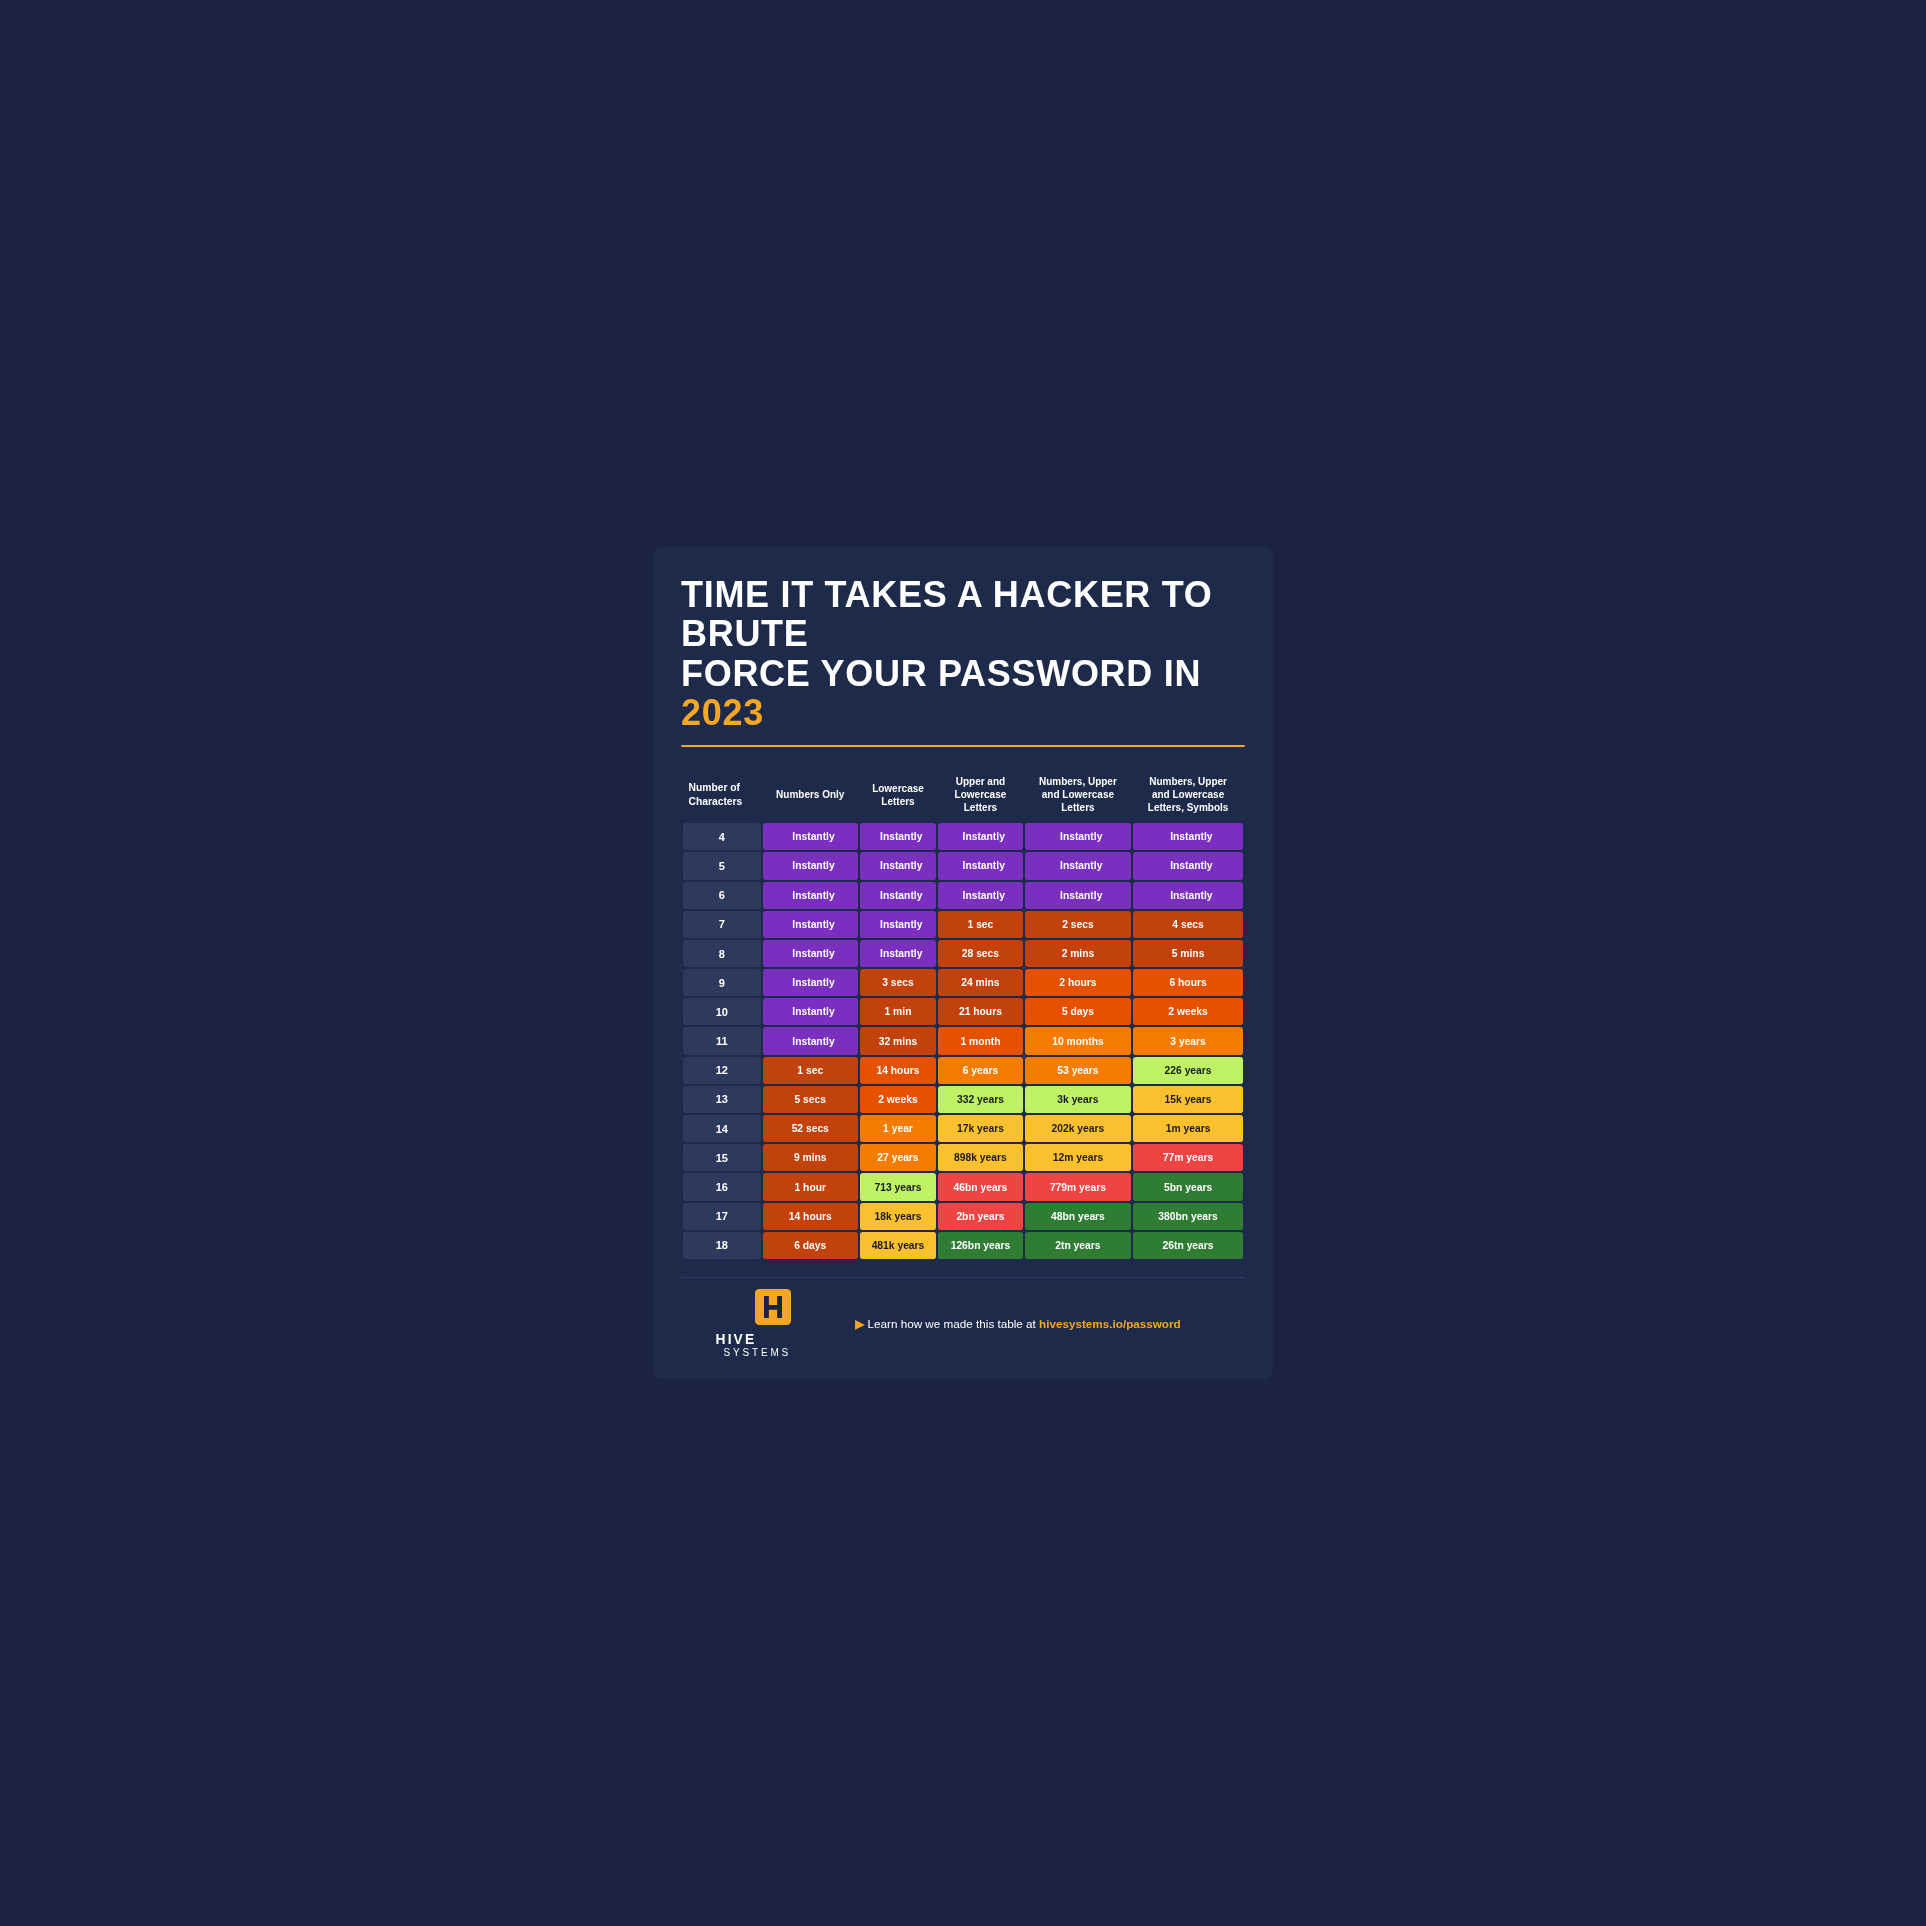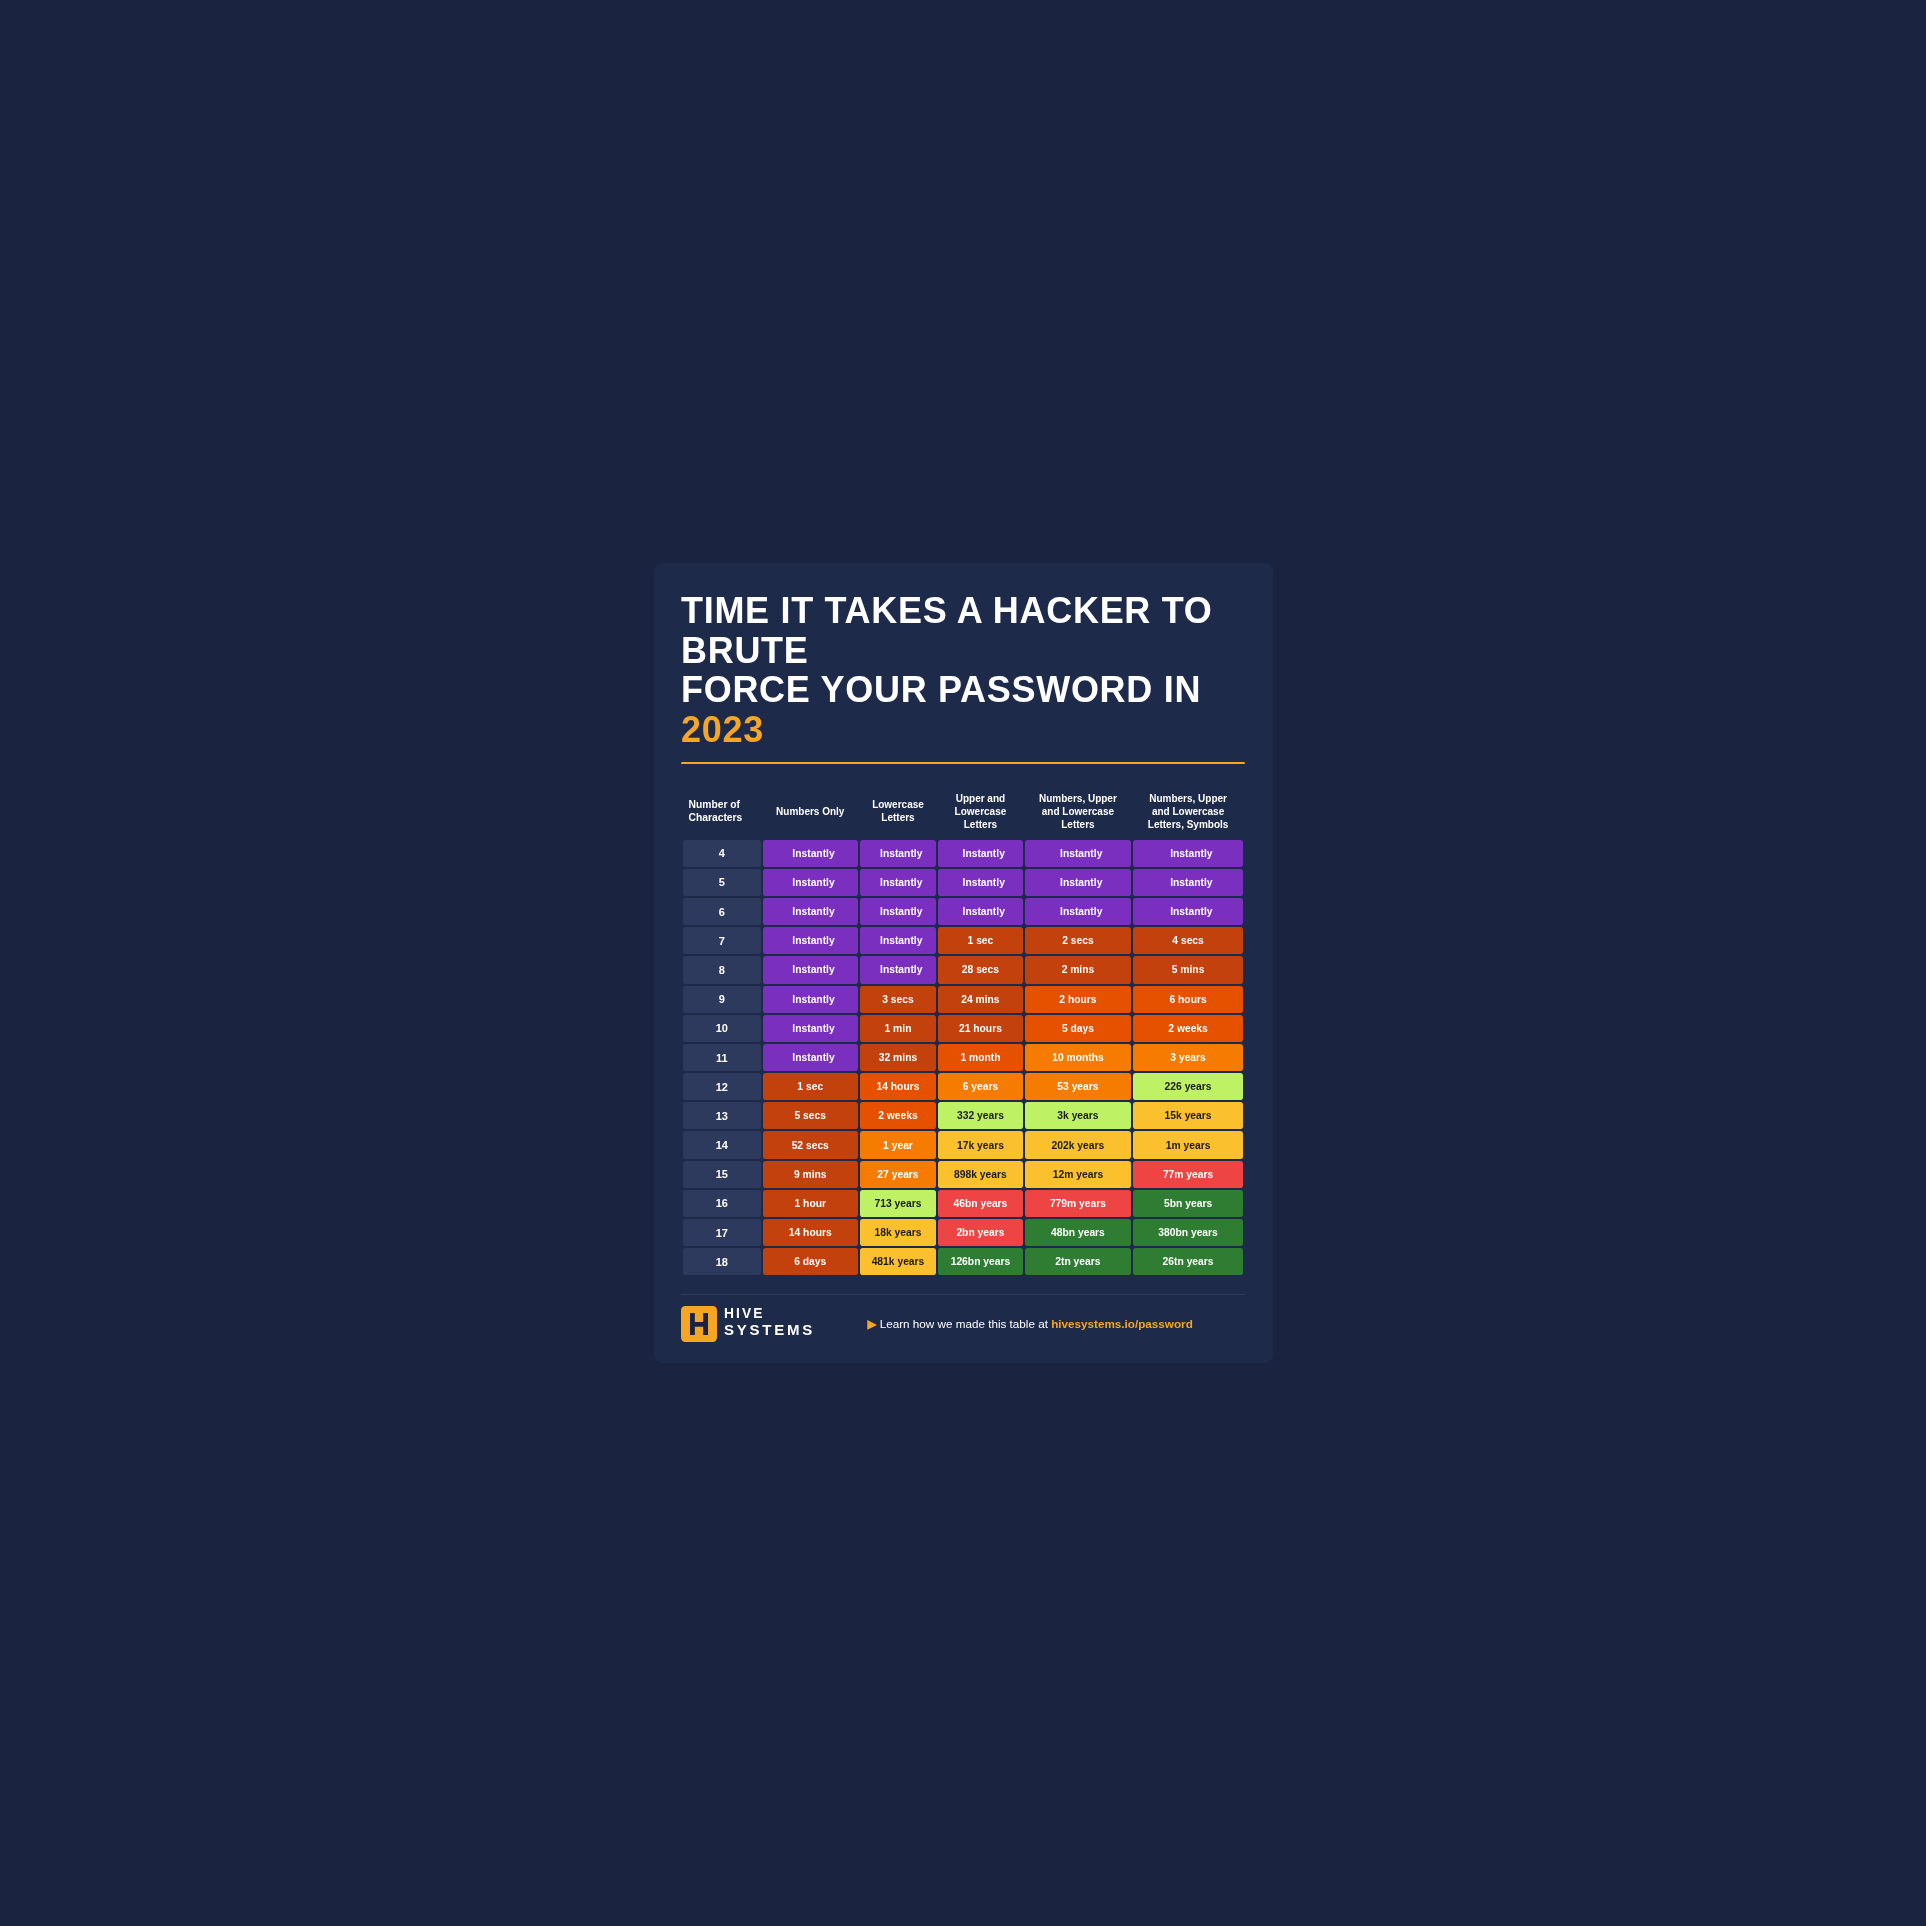--- a/index.html
+++ b/index.html
@@ -82,43 +82,45 @@
 
     .footer {
       display: flex;
       align-items: center;
       margin-top: 16.5px;
       padding-top: 11px;
       border-top: 0.7px solid #2d3a5e;
     }
     .logo {
       display: flex;
-      align-items: flex-start;
+      align-items: flex-end;
       gap: 6.9px;
       min-width: 110px;
+      flex-direction: column;
     }
     .logo-icon {
       width: 36px;
       height: 36px;
     }
     .logo-text {
       display: flex;
       flex-direction: column;
     }
     .logo-text .hive {
       color: #ffffff;
       font-size: 13.8px;
       font-weight: 900;
       letter-spacing: 2.1px;
     }
     .logo-text .systems {
       color: #ffffff;
-      font-size: 15px;
-      font-weight: 700;
+      font-size: 10px;
+      font-weight: 400;
       letter-spacing: 2.8px;
+      margin-left: 8px;
     }
     .footer-text {
       flex: 1;
       text-align: center;
       color: #ffffff;
       font-size: 11.7px;
     }
     .footer-text .arrow {
       color: #f5a623;
       font-weight: 900;

